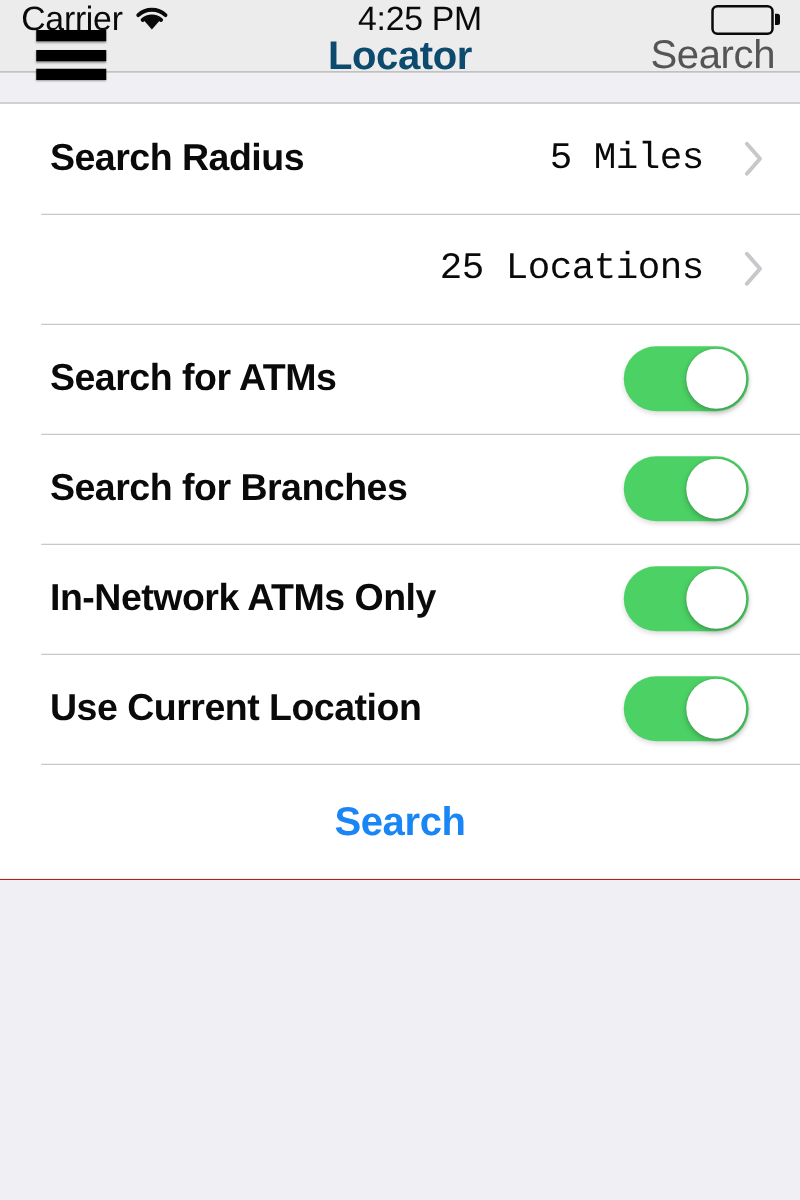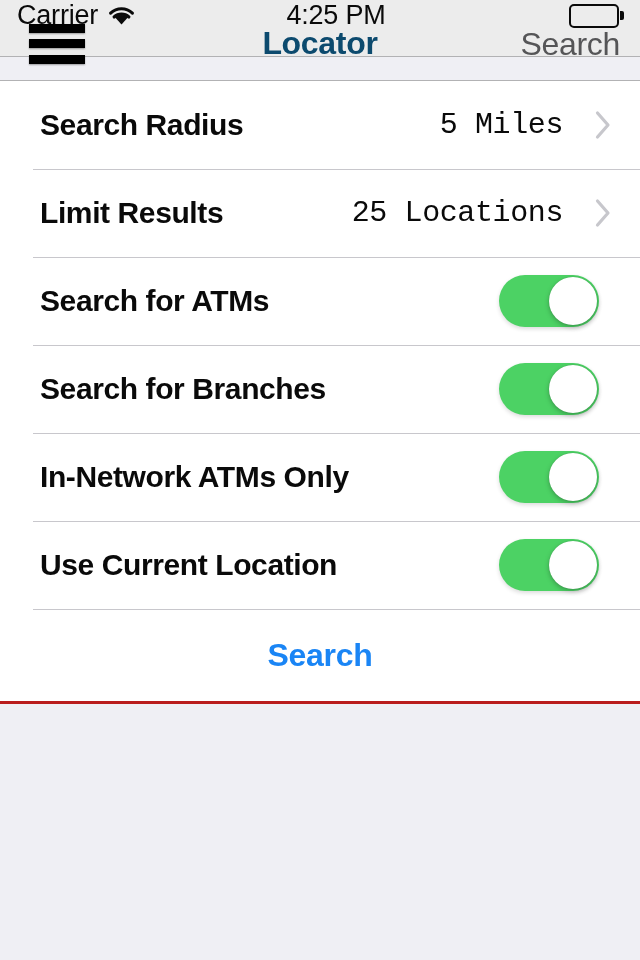--- a/index.html
+++ b/index.html
@@ -132,21 +132,21 @@
   
   .section-gap {
     height: 72px;
     background: #EFEFF4;
     border-bottom: 1px solid #B2B2B4;
   }
 
   
   .table {
     background: #FFFFFF;
-    border-bottom: 3px solid #b91c1c;
+    border-bottom: 1px solid #b91c1c;
   }
   .row {
     position: relative;
     height: 88px;
     display: flex;
     align-items: center;
     padding-left: 40px;
     padding-right: 20px;
     cursor: pointer;
   }
@@ -286,21 +286,20 @@
         <span class="row-value">5 Miles</span>
         <span class="chevron">
           <svg width="17" height="30" viewBox="0 0 17 30">
               <path d="M2.5 3 L13 15 L2.5 27" stroke="#C7C7CC" stroke-width="3.2" fill="none" stroke-linecap="round" stroke-linejoin="round"></path>
             </svg>
         </span>
       </span>
     </div>
 
     <div class="row">
-      <span class="row-label">Limit Results</span>
       <span class="row-right">
         <span class="row-value">25 Locations</span>
         <span class="chevron">
           <svg width="17" height="30" viewBox="0 0 17 30">
               <path d="M2.5 3 L13 15 L2.5 27" stroke="#C7C7CC" stroke-width="3.2" fill="none" stroke-linecap="round" stroke-linejoin="round"></path>
             </svg>
         </span>
       </span>
     </div>
 

